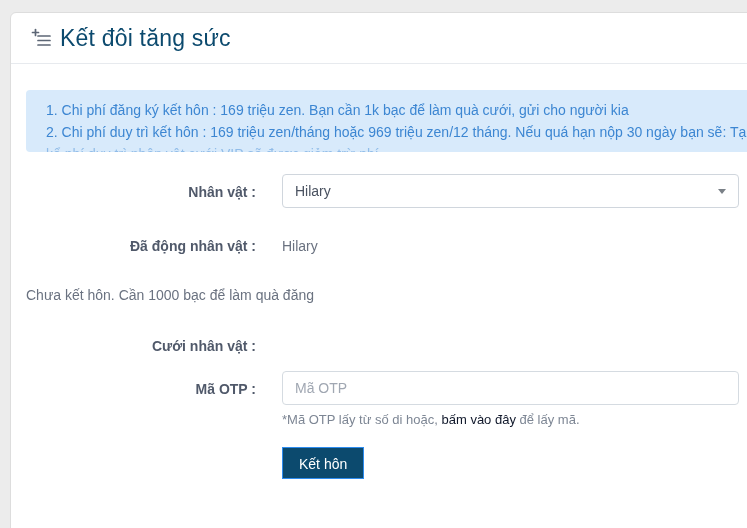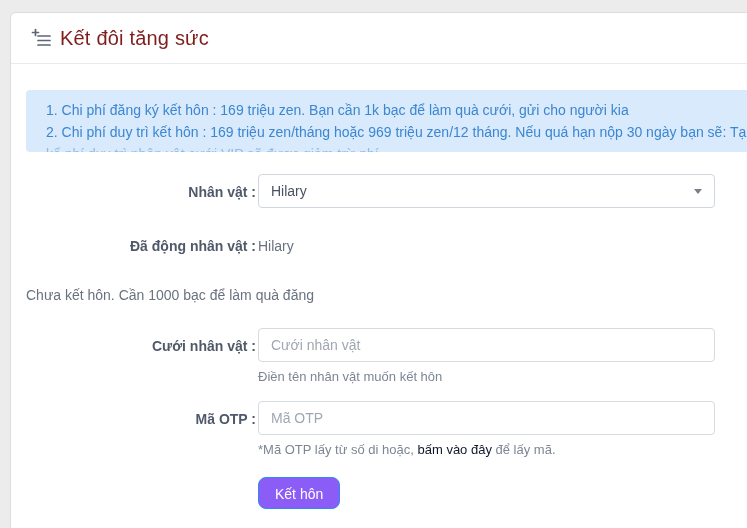--- a/index.html
+++ b/index.html
@@ -13,37 +13,37 @@
     position:absolute;left:10px;top:12px;width:760px;height:540px;
     background:#ffffff;border:1px solid #dddddd;border-radius:6px 0 0 0;
     box-sizing:border-box;
   }
   .panel-header{
     height:50px;display:flex;align-items:center;
     border-bottom:1px solid #e7eaee;padding-left:20px;
   }
   .panel-header .hicon{display:inline-flex;margin-right:9px;}
   .panel-title{
-    font-size:20px;font-weight:400;color:#7f1d1d;margin:0;letter-spacing:.2px;
+    font-size:23px;font-weight:400;color:#0c4a6e;margin:0;letter-spacing:.2px;
   }
   .panel-body{padding:0;}
   .info-box{
     margin:26px 0 0 15px;width:734px;height:62px;box-sizing:border-box;
     background:#d8eafb;border-radius:4px;overflow:hidden;
     padding:9px 0 0 20px;
   }
   .info-line{
     white-space:nowrap;overflow:hidden;
     color:#3c86d2;font-size:14px;line-height:22px;
   }
   .info-line.clipped{opacity:.45;}
   .form-area{margin:22px 0 0 15px;}
   .form-row{display:flex;align-items:flex-start;}
   .form-label{
-    width:230px;min-width:230px;text-align:right;margin-right:2px;
+    width:230px;min-width:230px;text-align:right;margin-right:26px;
     font-size:14px;font-weight:bold;color:#50596a;line-height:20px;
   }
   .row-control .form-label{padding-top:8px;}
   .row-text .form-label{padding-top:0;}
   .control-col{width:396px;}
   .static-value{font-size:14px;color:#6a7280;line-height:20px;padding-top:0;}
   .select-box{
     width:457px;height:34px;box-sizing:border-box;background:#fff;
     border:1px solid #d0d6dd;border-radius:4px;
     display:flex;align-items:center;justify-content:space-between;
@@ -58,21 +58,21 @@
     width:457px;height:34px;box-sizing:border-box;
     border:1px solid #d5dbe1;border-radius:4px;background:#fff;
     padding:0 12px;font-size:14px;color:#4a5260;outline:none;
     font-family:"Liberation Sans","DejaVu Sans",sans-serif;
   }
   .text-input::placeholder{color:#a0a7b2;opacity:1;}
   .help-text{font-size:13px;color:#7d8694;margin-top:6px;line-height:18px;}
   .help-link{color:#0f172a;text-decoration:none;cursor:pointer;}
   .btn-primary{
     display:inline-block;height:32px;line-height:32px;padding:0 16px;
-    background:#8b5cf6;border:1px solid #2d8cf0;border-radius:8px;
+    background:#0c4a6e;border:1px solid #2d8cf0;border-radius:0;
     color:#ffffff;font-size:14px;cursor:pointer;
     font-family:"Liberation Sans","DejaVu Sans",sans-serif;
   }
   .mb-r1{margin-bottom:28px;}
   .mb-r2{margin-bottom:29px;}
   .mb-r3{margin-bottom:23px;}
   .mb-r4{margin-bottom:15px;}
   .mb-r5{margin-bottom:18px;}
 </style>
 </head>
@@ -121,24 +121,20 @@
       </div>
 
       <div class="form-row row-text mb-r3">
         <div class="control-col">
           <div class="static-value">Chưa kết hôn. Cần 1000 bạc để làm quà đăng</div>
         </div>
       </div>
 
       <div class="form-row row-control mb-r4">
         <div class="form-label">Cưới nhân vật :</div>
-        <div class="control-col">
-          <input class="text-input" type="text" placeholder="Cưới nhân vật" style="">
-          <div class="help-text">Điền tên nhân vật muốn kết hôn</div>
-        </div>
       </div>
 
       <div class="form-row row-control mb-r5">
         <div class="form-label">Mã OTP :</div>
         <div class="control-col">
           <input class="text-input" type="text" placeholder="Mã OTP" style="">
           <div class="help-text"><span>*Mã OTP lấy từ số di hoặc, </span><a class="help-link">bấm vào đây</a><span> để lấy mã.</span></div>
         </div>
       </div>
 

